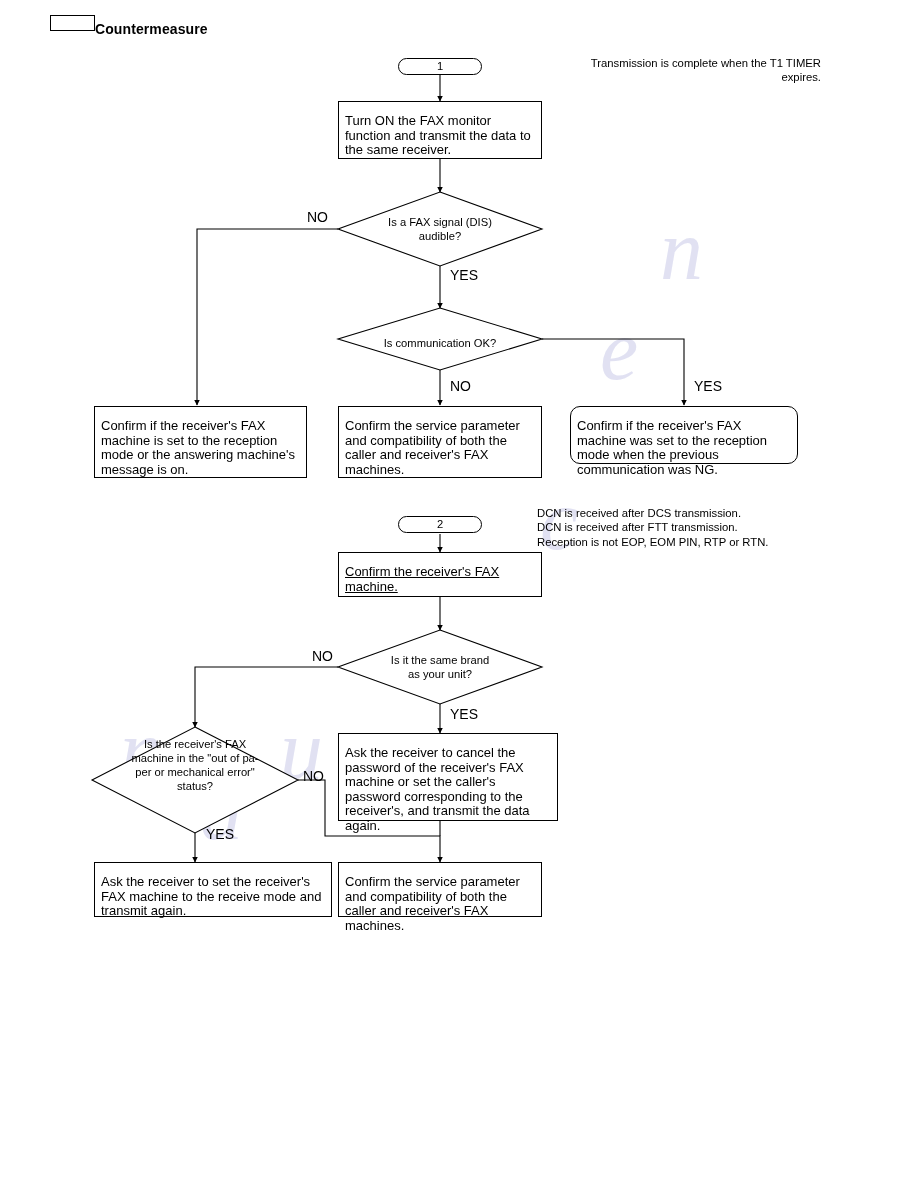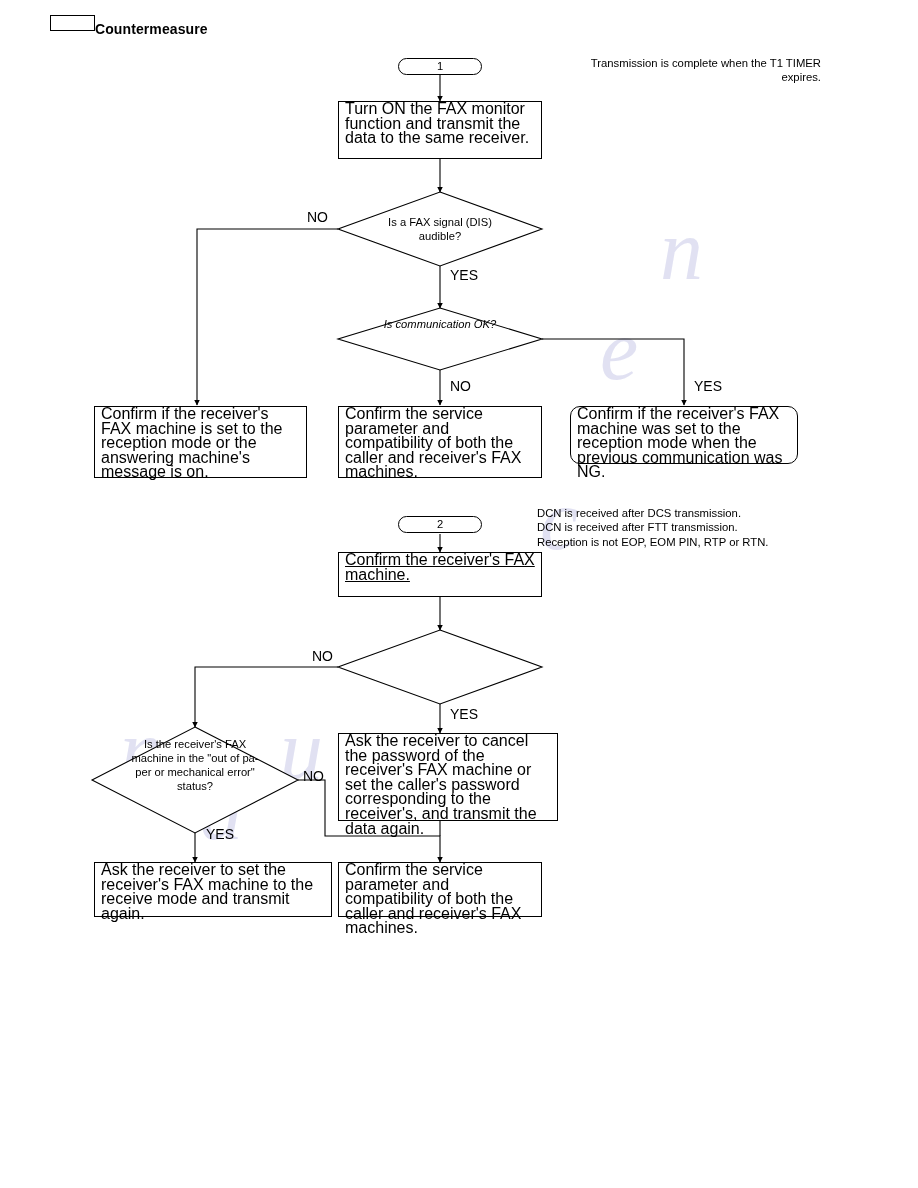--- a/index.html
+++ b/index.html
@@ -42,23 +42,23 @@
     font-weight: bold;
     letter-spacing: 0.1px;
   }
   .node {
     position: absolute;
     box-sizing: border-box;
     background: #ffffff;
   }
   .proc {
     border: 1px solid #000;
-    font-size: 16px;
+    font-size: 13px;
     line-height: 14.6px;
-    padding: 0 5px 3px 6px;
+    padding: 12px 5px 3px 6px;
   }
   .connector {
     border: 1.2px solid #000;
     border-radius: 9px;
     font-size: 11.2px;
     text-align: center;
     line-height: 15px;
   }
   .note {
     position: absolute;
@@ -160,21 +160,21 @@
   </div>
 
   <div class="dia-label" style="left:335px; top:215px;">
     <div>Is a FAX signal (DIS)</div>
     <div>audible?</div>
   </div>
 
   <div class="branch-label" style="left:307px; top:209px;">NO</div>
   <div class="branch-label" style="left:450px; top:267px;">YES</div>
 
-  <div class="dia-label" style="left:335px; top:317px;font-style:italic;">
+  <div class="dia-label" style="left:335px; top:336px;">
     <div>Is communication OK?</div>
   </div>
 
   <div class="branch-label" style="left:450px; top:378px;">NO</div>
   <div class="branch-label" style="left:694px; top:378px;">YES</div>
 
   <div class="node proc" style="left:94px; top:406px; width:213px; height:72px;">
     <span>Confirm if the receiver's FAX machine is set to the reception mode or the answering machine's message is on.</span>
   </div>
 
@@ -191,20 +191,24 @@
   </div>
 
   <div class="note" style="left:501px; top:506px; width:340px;margin-left:36px;">DCN is received after DCS transmission.
 DCN is received after FTT transmission.
 Reception is not EOP, EOM PIN, RTP or RTN.</div>
 
   <div class="node proc" style="left:338px; top:552px; width:204px; height:45px;text-decoration:underline;">
     <span>Confirm the receiver's FAX machine.</span>
   </div>
 
+  <div class="dia-label" style="left:335px; top:653px;">
+    <div>Is it the same brand</div>
+    <div>as your unit?</div>
+  </div>
 
   <div class="branch-label" style="left:312px; top:648px;">NO</div>
   <div class="branch-label" style="left:450px; top:706px;">YES</div>
 
   <div class="dia-label" style="left:90px; top:737px; width:210px;">
     <div>Is the receiver's FAX</div>
     <div>machine in the "out of pa-</div>
     <div>per or mechanical error"</div>
     <div>status?</div>
   </div>

